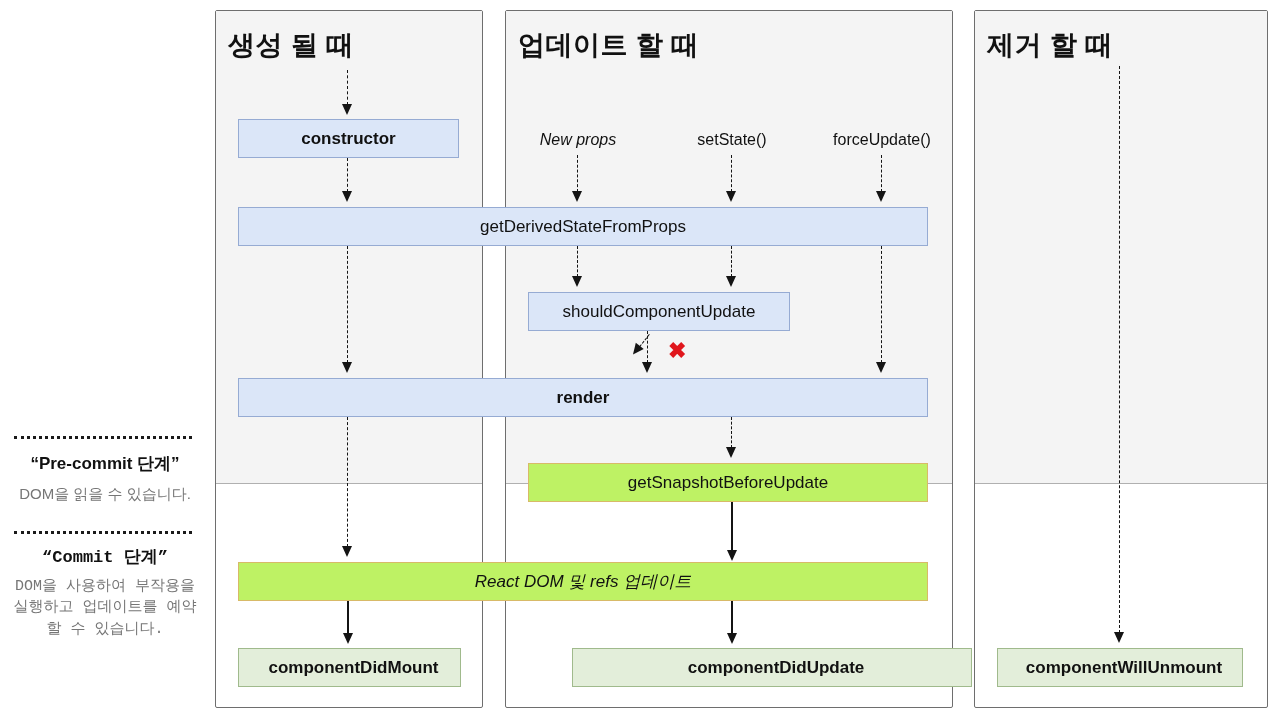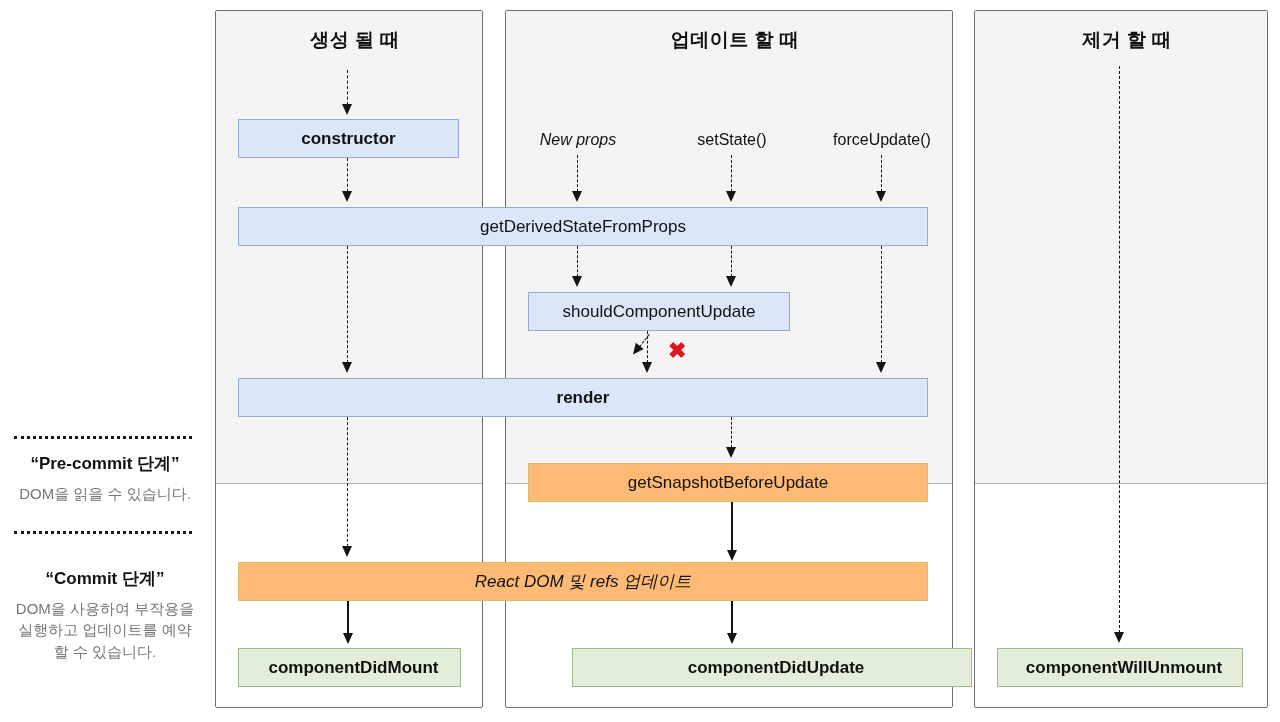--- a/index.html
+++ b/index.html
@@ -3,30 +3,30 @@
 <meta charset="utf-8">
 <style>
   html,body{margin:0;padding:0;background:#ffffff;}
   #stage{
     position:relative;width:1280px;height:722px;background:#ffffff;overflow:hidden;
     font-family:"Liberation Sans",sans-serif;color:#111;
   }
   
   .panel{position:absolute;top:10px;height:698px;background:#ffffff;border:1px solid #6e6e6e;border-radius:2px;box-sizing:border-box;}
   .panel .gray{position:absolute;left:0;right:0;top:0;height:472px;background:#f4f4f4;border-bottom:1px solid #b0b0b0;}
-  .panel .ptitle{position:absolute;left:12px;right:0;top:16px;text-align:center;font-size:19px;font-weight:600;letter-spacing:.5px;}
+  .panel .ptitle{position:absolute;left:12px;right:0;top:16px;text-align:left;font-size:27px;font-weight:600;letter-spacing:.5px;}
   
   .phase{position:absolute;left:10px;width:190px;text-align:center;}
   .phase .ptitle2{font-size:17px;font-weight:bold;margin-bottom:8px;}
   .phase .pdesc{font-size:15px;color:#767676;line-height:1.42;}
   .dotline{position:absolute;left:14px;width:178px;border-top:3px dotted #1a1a1a;height:0;}
   
   .box{position:absolute;height:39px;box-sizing:border-box;border-radius:0;display:flex;align-items:center;justify-content:center;font-size:17px;cursor:pointer;}
   .blue{background:#dbe6f8;border:1.5px solid #96abd3;}
-  .yellow{background:#fdba74;border:1.5px solid #d8ba68;}
+  .yellow{background:#bef264;border:1.5px solid #d8ba68;}
   .green{background:#e3eeda;border:1.5px solid #a0ba8c;padding-left:8px;}
   .bold{font-weight:bold;}
   .italic{font-style:italic;}
   
   .trigger{position:absolute;top:131px;width:140px;text-align:center;font-size:16px;}
   
   .dash{position:absolute;width:0;border-left:1.5px dashed #141414;}
   .solid{position:absolute;width:0;border-left:2px solid #141414;}
   .ah{position:absolute;bottom:-10px;left:-6.2px;width:0;height:0;
       border-left:5.5px solid transparent;border-right:5.5px solid transparent;border-top:11px solid #141414;}
@@ -41,21 +41,21 @@
 
   <div class="dotline" style="top:436px;"></div>
 
   <div class="phase" style="top:452px;">
     <div class="ptitle2">“Pre-commit 단계”</div>
     <div class="pdesc">DOM을 읽을 수 있습니다.</div>
   </div>
 
   <div class="dotline" style="top:531px;"></div>
 
-  <div class="phase" style="top:567px;">
+  <div class="phase" style="top:545px;font-family:Liberation Mono, monospace;">
     <div class="ptitle2">“Commit 단계”</div>
     <div class="pdesc">DOM을 사용하여 부작용을 실행하고 업데이트를 예약 할 수 있습니다.</div>
   </div>
 
   <div class="panel" style="left:215px;width:268px;">
     <div class="gray"></div>
     <div class="ptitle">생성 될 때</div>
   </div>
   <div class="panel" style="left:505px;width:448px;">
     <div class="gray"></div>

